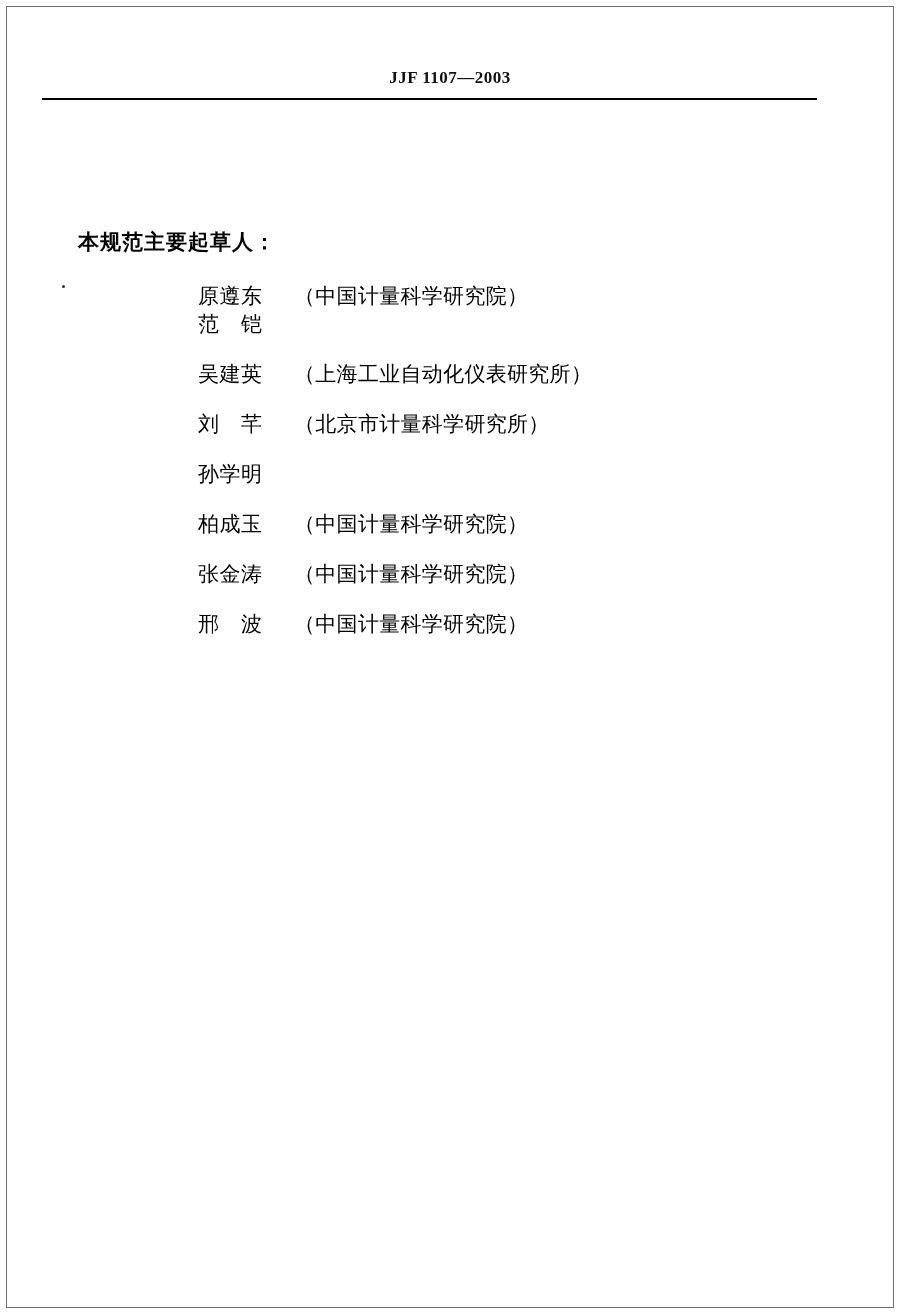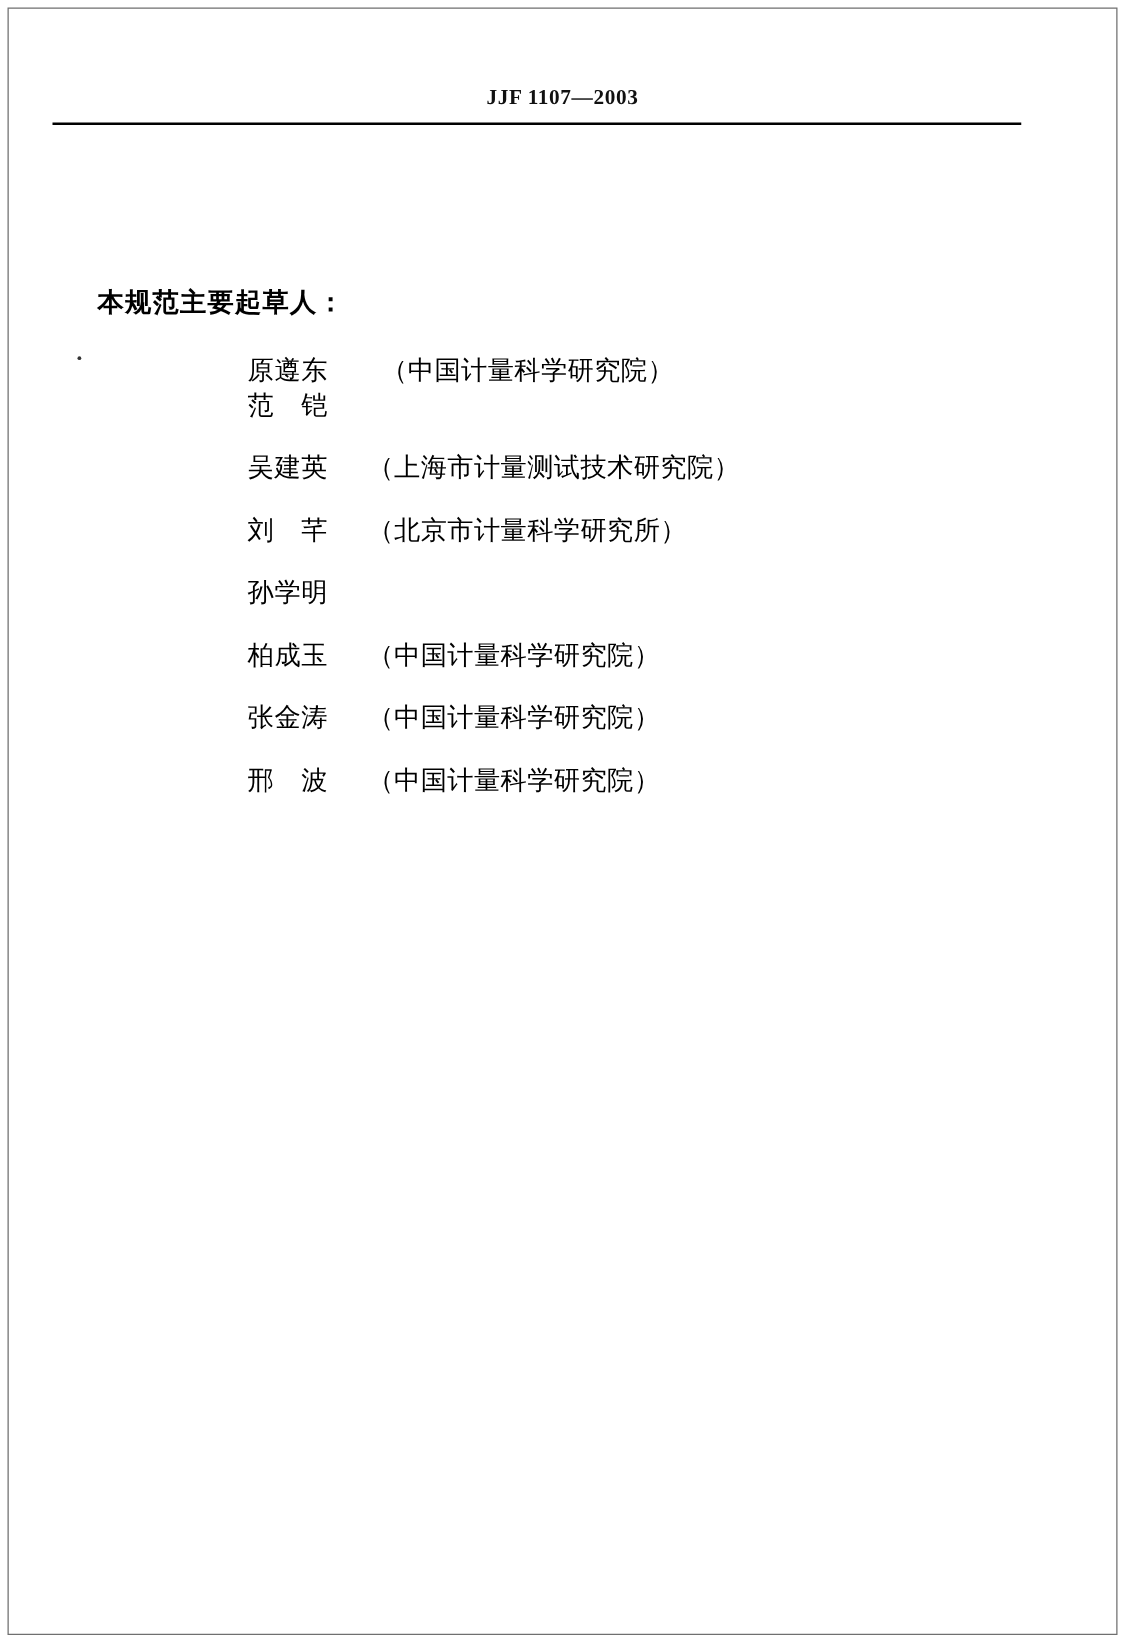--- a/index.html
+++ b/index.html
@@ -92,21 +92,20 @@
     display: inline-block;
     min-width: 96px;
     letter-spacing: 0.5px;
     white-space: pre;
   }
   .entry .org {
     letter-spacing: 0.3px;
   }
   .entry.lead {
     margin-bottom: 0;
-    gap: 11px;
   }
 </style>
 </head>
 <body>
 
 <div class="page">
 
   <div class="scan-border"></div>
 
   <div class="header">JJF 1107—2003</div>
@@ -122,21 +121,21 @@
       <span class="name">原遵东</span>
       <span class="org">（中国计量科学研究院）</span>
     </div>
 
 
     <div class="entry">
       <span class="name">范　铠</span>
     </div>
     <div class="entry">
       <span class="name">吴建英</span>
-      <span class="org">（上海市计量测试技术研究院）</span>
+      <span class="org">（上海工业自动化仪表研究所）</span>
     </div>
     <div class="entry">
       <span class="name">刘　芊</span>
       <span class="org">（北京市计量科学研究所）</span>
     </div>
     <div class="entry">
       <span class="name">孙学明</span>
     </div>
     <div class="entry">
       <span class="name">柏成玉</span>

